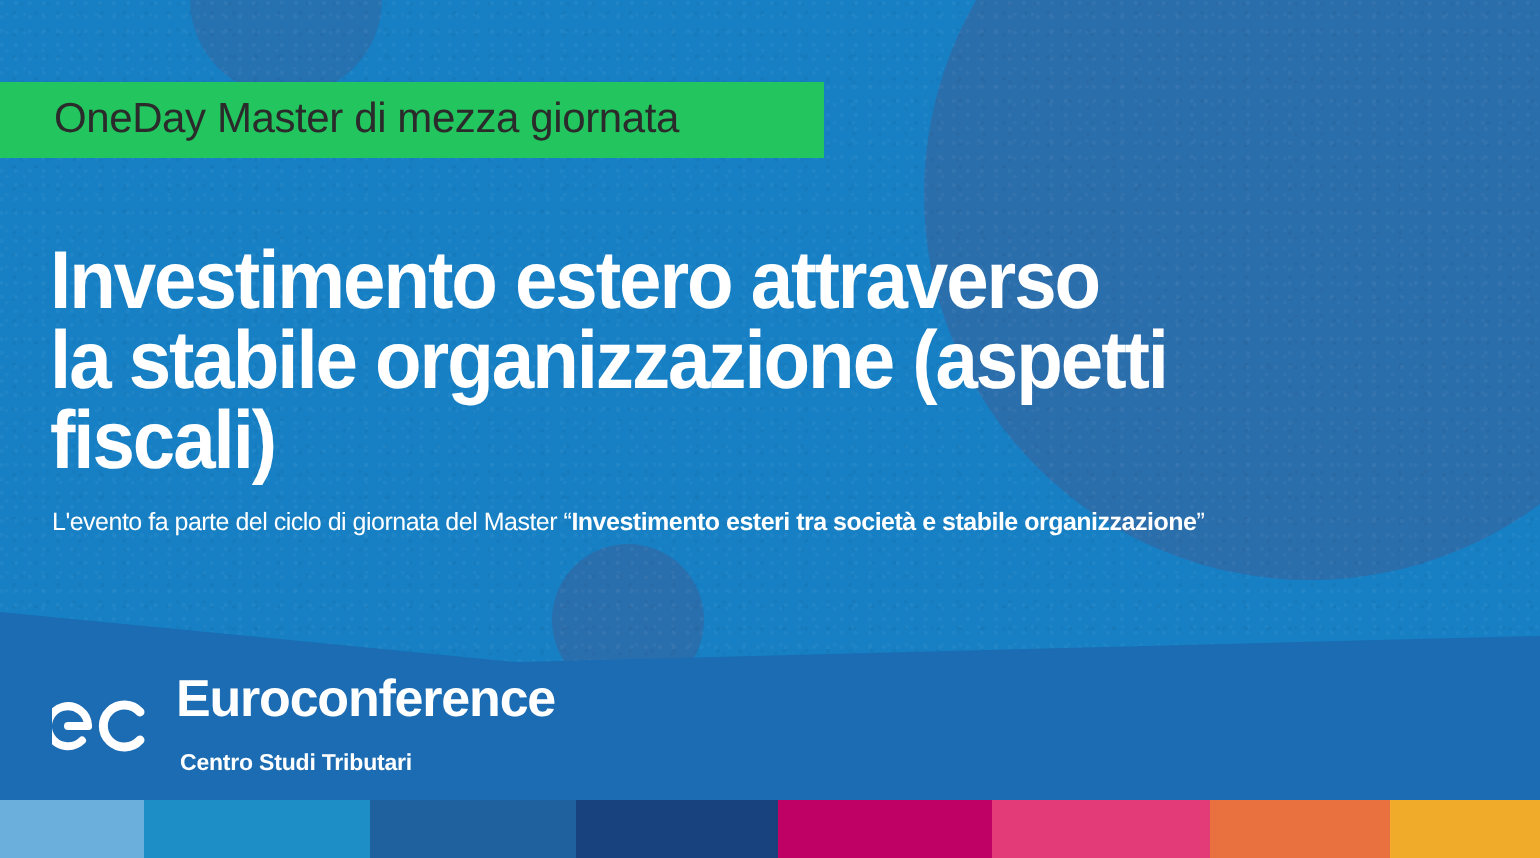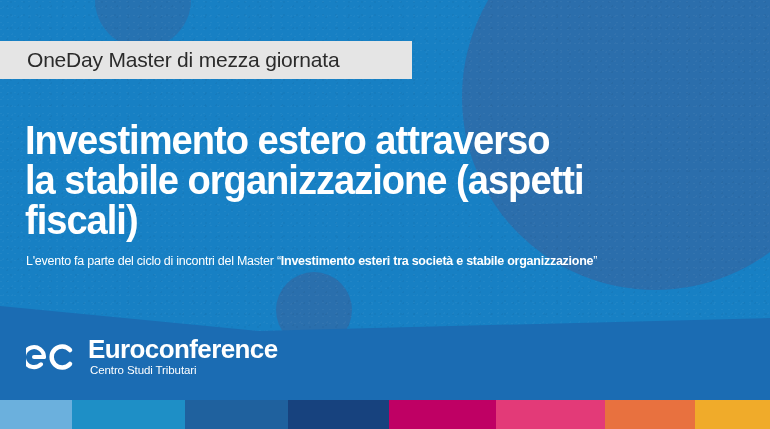--- a/index.html
+++ b/index.html
@@ -145,22 +145,23 @@
     font-size: 26px;
     font-weight: bold;
     line-height: 26px;
     letter-spacing: -0.6px;
   }
   #logo-tagline {
     color: #FFFFFF;
     font-size: 11.5px;
     line-height: 14px;
     letter-spacing: -0.1px;
-    margin-top: 1px;
+    margin-top: 13px;
     padding-left: 2px;
+    font-weight: bold;
   }
 
   
   #color-strip {
     position: absolute;
     left: 0;
     bottom: 0;
     width: 770px;
     height: 29px;
     display: flex;
@@ -176,32 +177,32 @@
 
   <div class="circle" id="circle-topleft" style="background: rgb(44, 109, 171);"></div>
   <div class="circle" id="circle-big" style="background: rgb(44, 109, 171);"></div>
   <div class="circle" id="circle-small" style="background: rgb(44, 109, 171);"></div>
   <div id="texture"></div>
 
   <svg id="footer-band" viewBox="0 0 770 404" preserveAspectRatio="none">
     <path id="footer-band-path" d="M0,306 L258,331 L770,318 L770,404 L0,404 Z" fill="#1B6CB3"></path>
   </svg>
 
-  <div id="eyebrow" style="background: #e5e5e5;">
+  <div id="eyebrow" style="background: #22c55e;">
     <span id="eyebrow-text" style="color: rgb(43, 43, 43);">OneDay Master di mezza giornata</span>
   </div>
 
   <h1 id="headline" style="color: rgb(255, 255, 255);">
     <span>Investimento estero attraverso</span><br>
     <span>la stabile organizzazione (aspetti</span><br>
     <span>fiscali)</span>
   </h1>
 
   <div id="subtitle">
-    <span>L'evento fa parte del ciclo di incontri del Master “</span><span class="strong">Investimento esteri tra società e stabile organizzazione</span><span>”</span>
+    <span>L'evento fa parte del ciclo di giornata del Master “</span><span class="strong">Investimento esteri tra società e stabile organizzazione</span><span>”</span>
   </div>
 
   <div id="logo">
     <svg id="logo-mark" viewBox="0 0 104 70">
 
       <path d="M36 35 A20 20 0 1 0 30 49.5" fill="none" stroke="#FFFFFF" stroke-width="8" stroke-linecap="round"></path>
       <path d="M16 35 L36 35" fill="none" stroke="#FFFFFF" stroke-width="8" stroke-linecap="round"></path>
 
       <path d="M88 21 A21 21 0 1 0 88 49" fill="none" stroke="#FFFFFF" stroke-width="9" stroke-linecap="round"></path>
     </svg>

